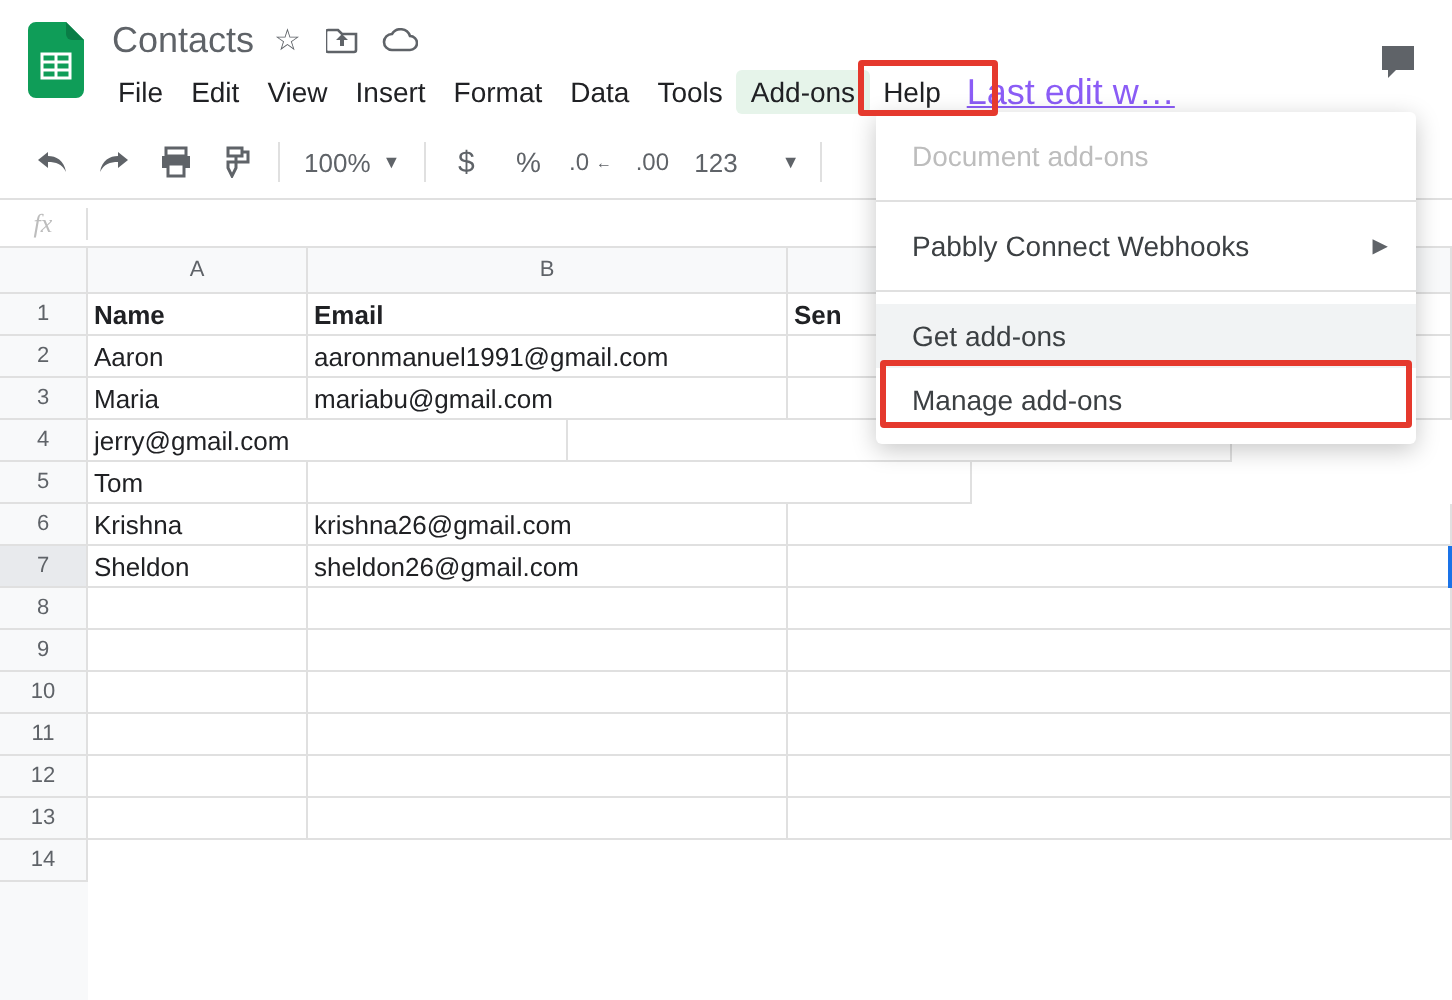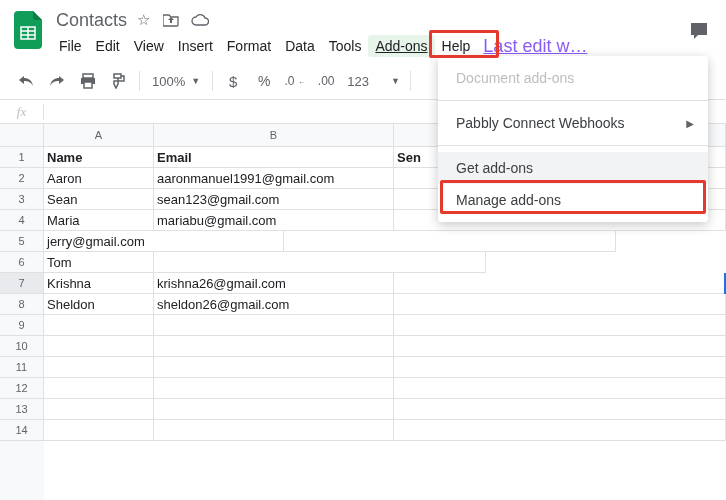--- a/index.html
+++ b/index.html
@@ -30,21 +30,21 @@
     margin-top: -2px;
   }
   .logo svg { display:block; }
   .title-area { margin-left: 6px; flex:1; }
   .title-row { display:flex; align-items:center; height:24px;}
   .doc-title { font-size:18px; color:#5f6368; letter-spacing:0; padding:1px 4px;}
   .title-icons { display:flex; align-items:center; margin-left:6px; gap:12px; color:#5f6368;}
   .title-icons span { cursor:pointer; font-size:15px; display:inline-flex; align-items:center;}
   .menu-bar { display:flex; align-items:center; height:24px; margin-top:2px;}
   .menu-item { font-size:14px; color:#202124; padding:3px 7px; cursor:pointer; border-radius:3px;}
-  .menu-item.open { background:#e6f4ea;text-decoration:underline; }
+  .menu-item.open { background:#e6f4ea; }
   .last-edit { color:#8b5cf6; text-decoration:underline; margin-left:6px; font-size:18px; cursor:pointer;}
   .comment-btn { position:absolute; top:20px; right:16px; color:#5f6368; cursor:pointer;}
   
   .toolbar {
     height:38px;
     border-top:1px solid #fff;
     border-bottom:1px solid #e0e0e0;
     display:flex;
     align-items:center;
     padding:0 4px 0 12px;
@@ -230,25 +230,20 @@
           <div class="cell bold colA">Name</div>
           <div class="cell bold colB">Email</div>
           <div class="cell bold colC">Sen</div>
         </div>
         <div class="cells-row">
             <div class="cell colA">Aaron</div>
             <div class="cell colB">aaronmanuel1991@gmail.com</div>
             <div class="cell colC"></div>
           </div>
         <div class="cells-row">
-            <div class="cell colA">Sean</div>
-            <div class="cell colB">sean123@gmail.com</div>
-            <div class="cell colC"></div>
-          </div>
-        <div class="cells-row">
             <div class="cell colA">Maria</div>
             <div class="cell colB">mariabu@gmail.com</div>
             <div class="cell colC"></div>
           </div>
         <div class="cells-row">
             <div class="cell colB">jerry@gmail.com</div>
             <div class="cell colC"></div>
           </div>
         <div class="cells-row">
             <div class="cell colA">Tom</div>

